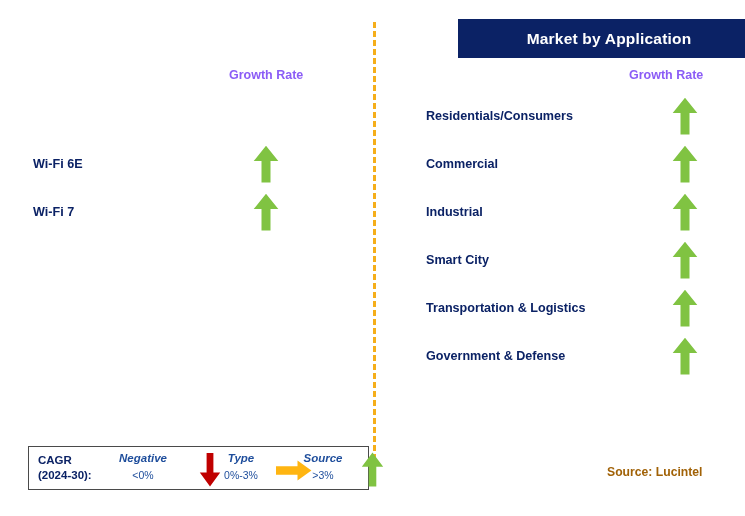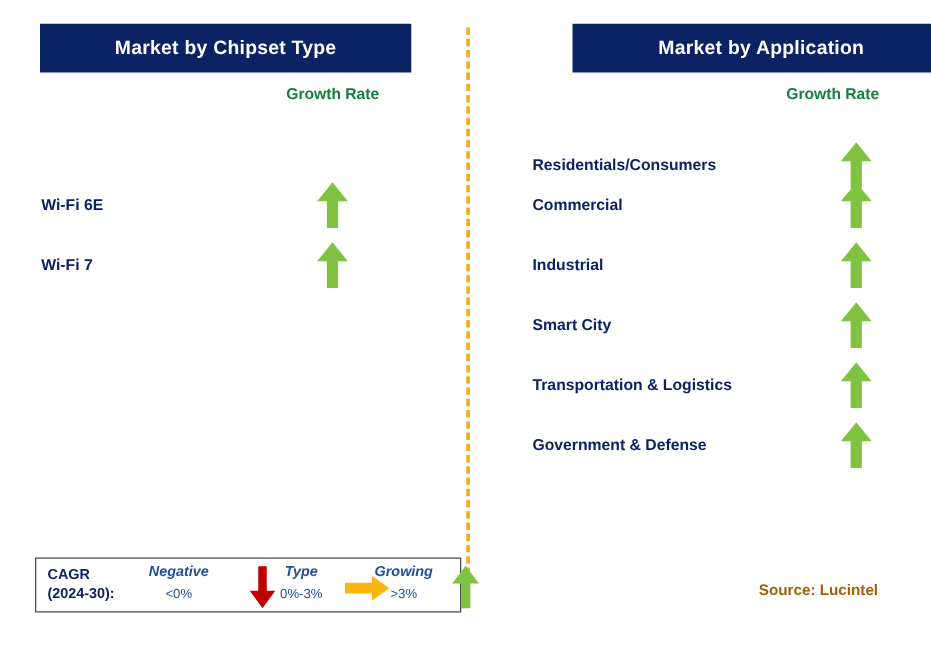--- a/index.html
+++ b/index.html
@@ -42,21 +42,21 @@
     letter-spacing: 0.2px;
   }
   .panel-left .panel-header  { left: 32px; width: 297px; }
   .panel-right .panel-header { left: 49px; width: 302px; margin-left: 36px; }
 
   .growth-rate-label {
     position: absolute;
     top: 68px;
     font-size: 12.5px;
     font-weight: bold;
-    color: #15803d;
+    color: #8b5cf6;
     white-space: nowrap;
   }
   .panel-left .growth-rate-label  { left: 229px; }
   .panel-right .growth-rate-label { left: 256px; }
 
   
   .rows { position: absolute; left: 0; top: 0; width: 372px; height: 516px; }
   .row {
     position: absolute;
     height: 48px;
@@ -164,21 +164,20 @@
   }
 
   svg { display: block; overflow: visible; }
 </style>
 </head>
 <body>
 
 <div class="canvas">
 
   <div class="panel panel-left">
-    <div class="panel-header">Market by Chipset Type</div>
     <div class="growth-rate-label">Growth Rate</div>
     <div class="rows" id="rows-left">
         <div class="row" style="top: 140px;">
           <div class="row-label">Wi-Fi 6E</div>
           <div class="row-arrow">
             <svg viewBox="0 0 26 38" width="26" height="38">
               <path d="M13 0.8 L25.3 16.0 H17.5 V37.4 H8.5 V16.0 H0.7 Z" fill="#80c342"></path>
             </svg>
           </div>
         </div>
@@ -192,21 +191,21 @@
         </div>
       </div>
   </div>
 
   <div class="divider"></div>
 
   <div class="panel panel-right">
     <div class="panel-header">Market by Application</div>
     <div class="growth-rate-label">Growth Rate</div>
     <div class="rows" id="rows-right">
-        <div class="row" style="top: 108px; text-align: right;">
+        <div class="row" style="top: 92px; text-align: right;">
           <div class="row-label">Residentials/Consumers</div>
           <div class="row-arrow">
             <svg viewBox="0 0 26 38" width="26" height="38">
               <path d="M13 0.8 L25.3 16.0 H17.5 V37.4 H8.5 V16.0 H0.7 Z" fill="#80c342"></path>
             </svg>
           </div>
         </div>
         <div class="row" style="top: 140px;">
           <div class="row-label">Commercial</div>
           <div class="row-arrow">
@@ -261,21 +260,21 @@
         <div class="legend-title">Negative</div>
         <div class="legend-range">&lt;0%</div>
       </div>
 
       <div class="legend-item legend-item-flat">
         <div class="legend-title">Type</div>
         <div class="legend-range">0%-3%</div>
       </div>
 
       <div class="legend-item legend-item-growing">
-        <div class="legend-title">Growing</div>
+        <div class="legend-title">Source</div>
         <div class="legend-range">&gt;3%</div>
       </div>
 
       <div class="legend-icon legend-icon-down">
         <svg viewBox="0 0 22 34" width="22" height="34" aria-hidden="true">
           <path d="M7.6 0 H14.4 V19.5 H21.2 L11 33.6 L0.8 19.5 H7.6 Z" fill="#c00000"></path>
         </svg>
       </div>
 
       <div class="legend-icon legend-icon-right">

